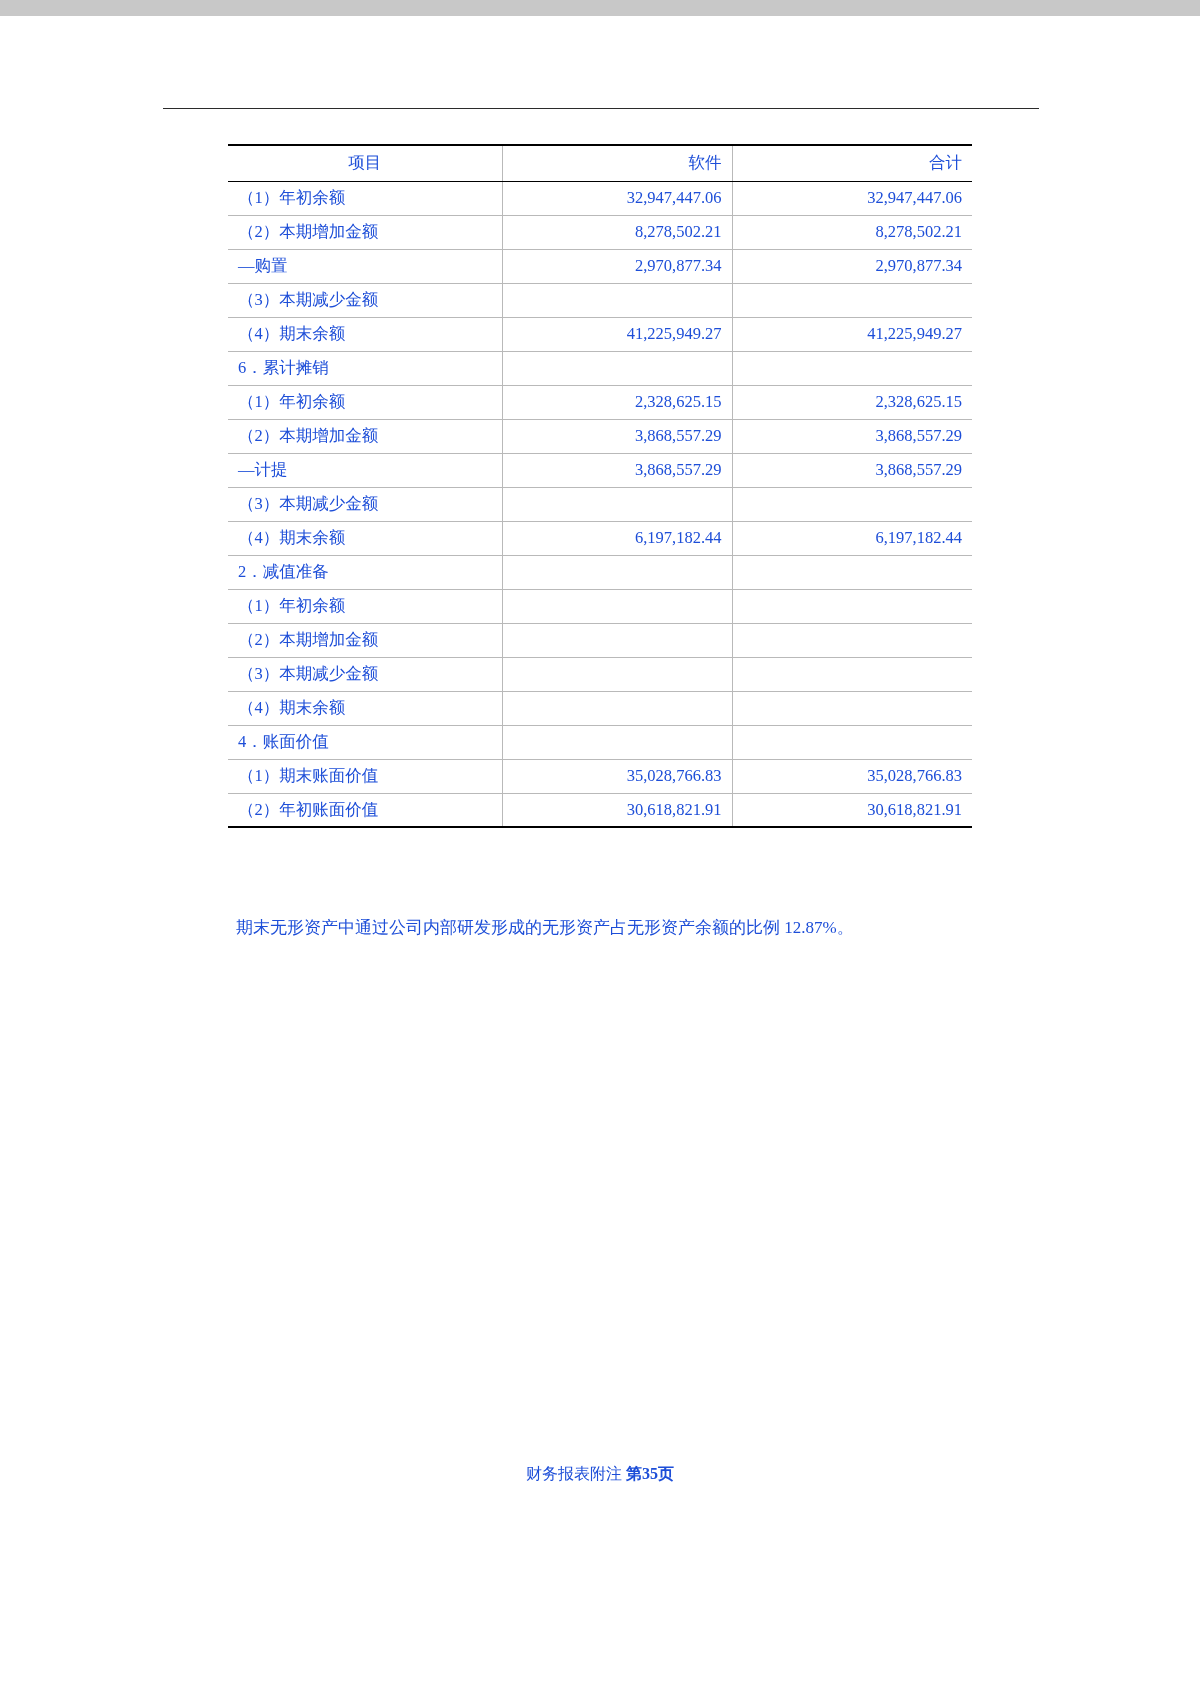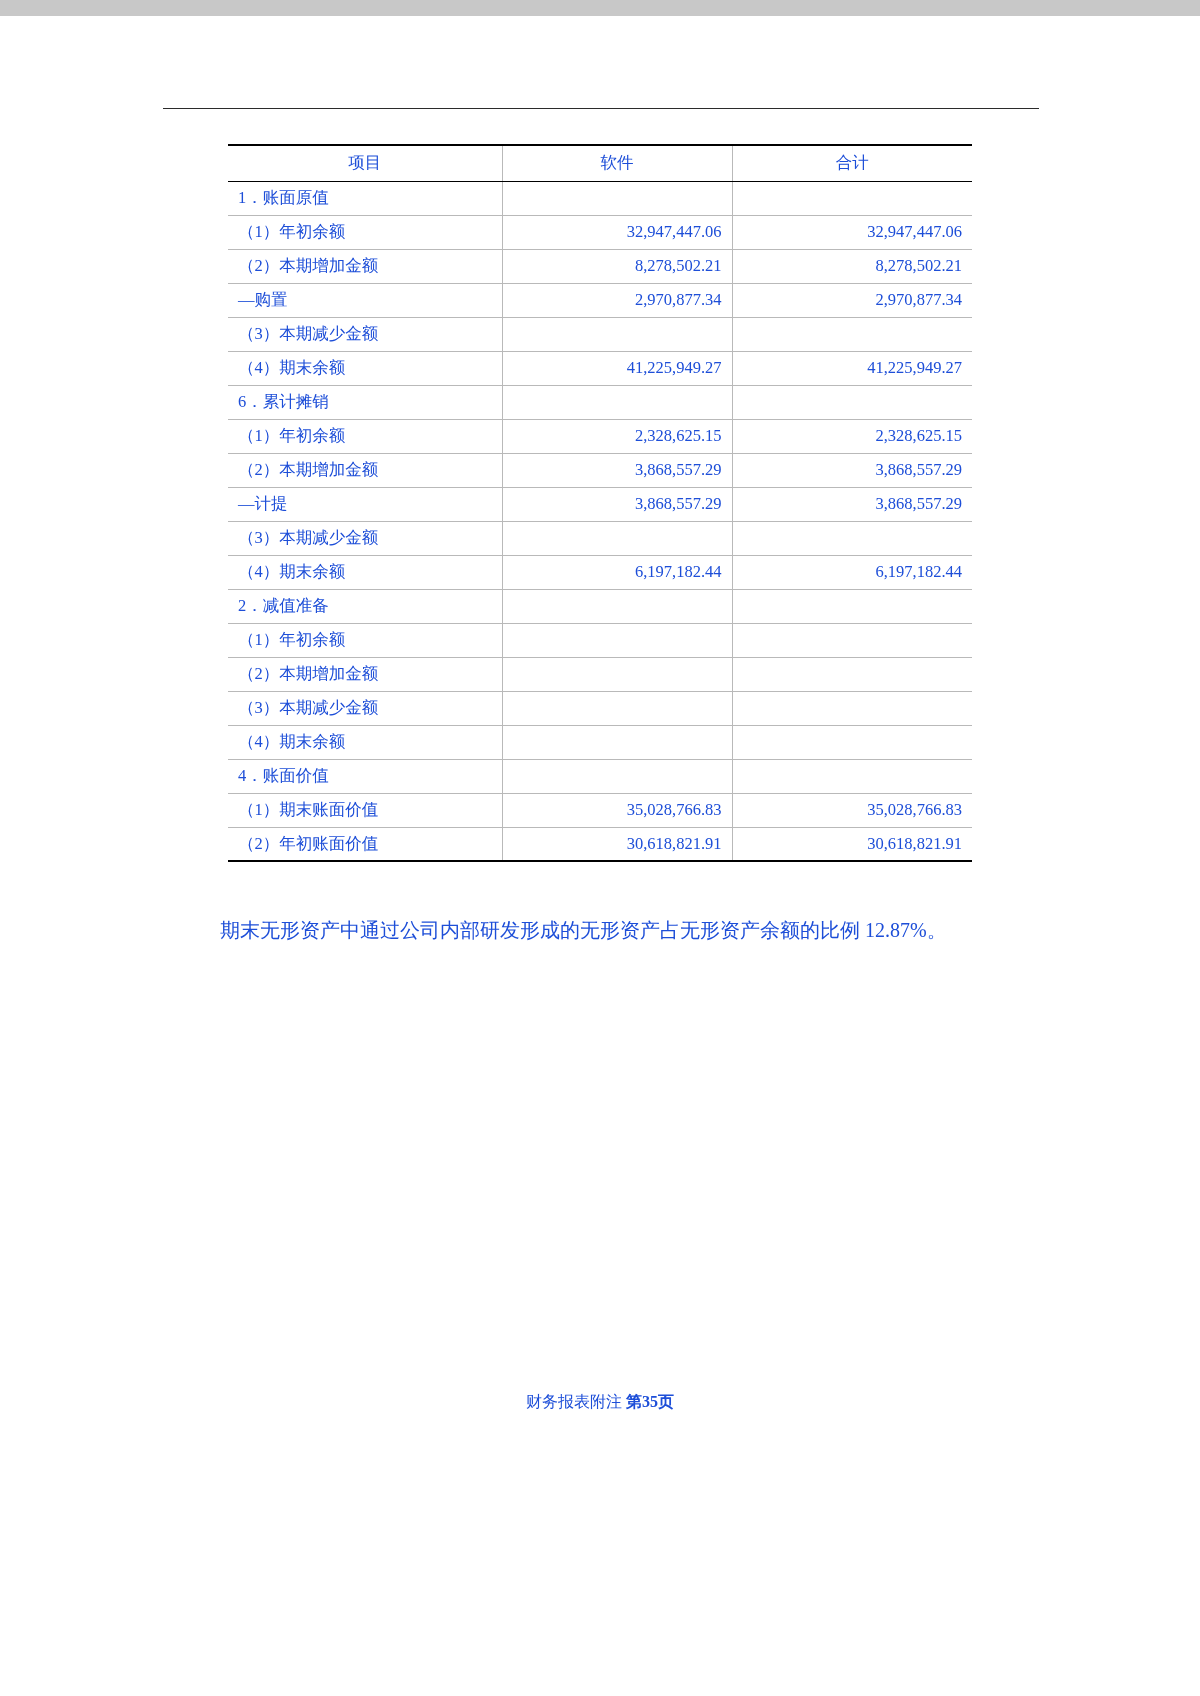--- a/index.html
+++ b/index.html
@@ -55,35 +55,36 @@
     border-top: 2.2px solid #000000;
     border-bottom: 1.4px solid #000000;
     height: 36px;
   }
   table.fin tbody tr:last-child td {
     border-bottom: 2.2px solid #000000;
   }
   
   table.fin th.sep, table.fin td.sep {
     border-left: 1px solid #b9b9b9;
+    text-align: right;
   }
   thead th.sep { border-left: 1px solid #555; }
 
   td.label { text-align: left; }
   td.num { text-align: right; padding-right: 16px; }
 
   .ind0 { padding-left: 12px; }
   .ind1 { padding-left: 24px; }
   .ind2 { padding-left: 48px; }
 
   .note {
     position: absolute;
-    left: 220px;
+    left: 236px;
     width: 760px;
-    font-size: 20px;
+    font-size: 17px;
     line-height: 1.6;
   }
   .footer {
     position: absolute;
     left: 0;
     width: 1200px;
     text-align: center;
     font-size: 16px;
     font-family: "Liberation Serif", serif;
   }
@@ -105,25 +106,20 @@
       </colgroup>
       <thead>
         <tr>
           <th>项目</th>
           <th class="sep">软件</th>
           <th class="sep">合计</th>
         </tr>
       </thead>
       <tbody id="tbody">
           <tr>
-            <td class="label ind0">1．账面原值</td>
-            <td class="num sep"></td>
-            <td class="num sep"></td>
-          </tr>
-          <tr>
             <td class="label ind1">（1）年初余额</td>
             <td class="num sep">32,947,447.06</td>
             <td class="num sep">32,947,447.06</td>
           </tr>
           <tr>
             <td class="label ind1">（2）本期增加金额</td>
             <td class="num sep">8,278,502.21</td>
             <td class="num sep">8,278,502.21</td>
           </tr>
           <tr>
@@ -210,18 +206,18 @@
             <td class="label ind1">（2）年初账面价值</td>
             <td class="num sep">30,618,821.91</td>
             <td class="num sep">30,618,821.91</td>
           </tr>
         </tbody>
     </table>
   </div>
 
   <div class="note" id="note" style="top: 898px;">期末无形资产中通过公司内部研发形成的无形资产占无形资产余额的比例 12.87%。</div>
 
-  <div class="footer" id="footer" style="top: 1376px;">
+  <div class="footer" id="footer" style="top: 1448px;">
     <span>财务报表附注</span>
     <span class="pg">第35页</span>
   </div>
 
 </div>
 
 </body></html>

